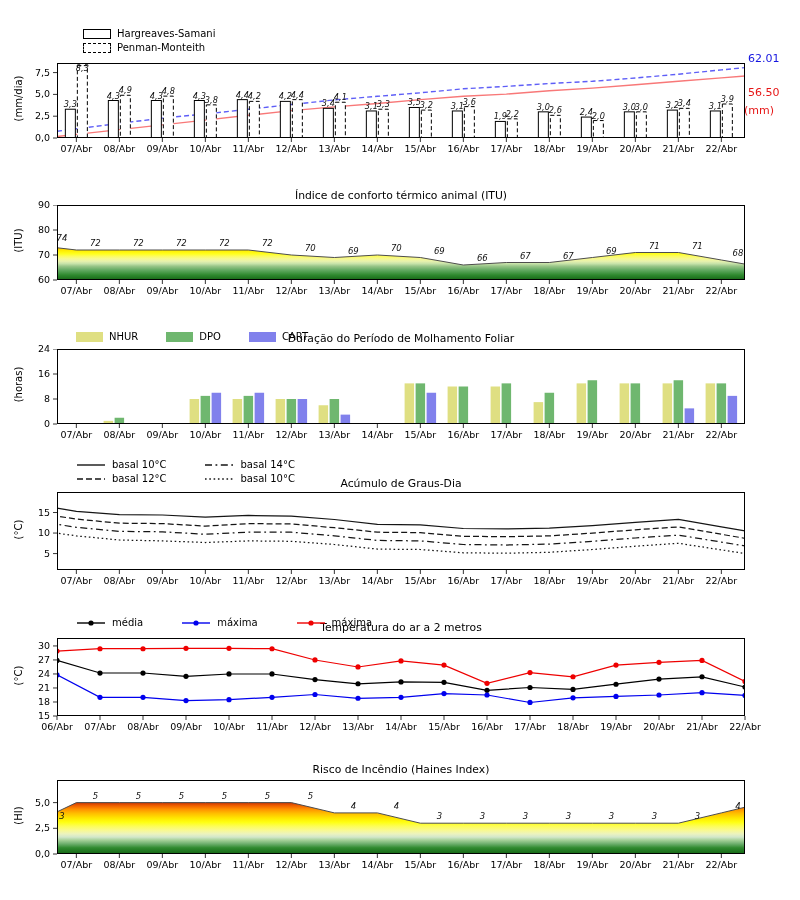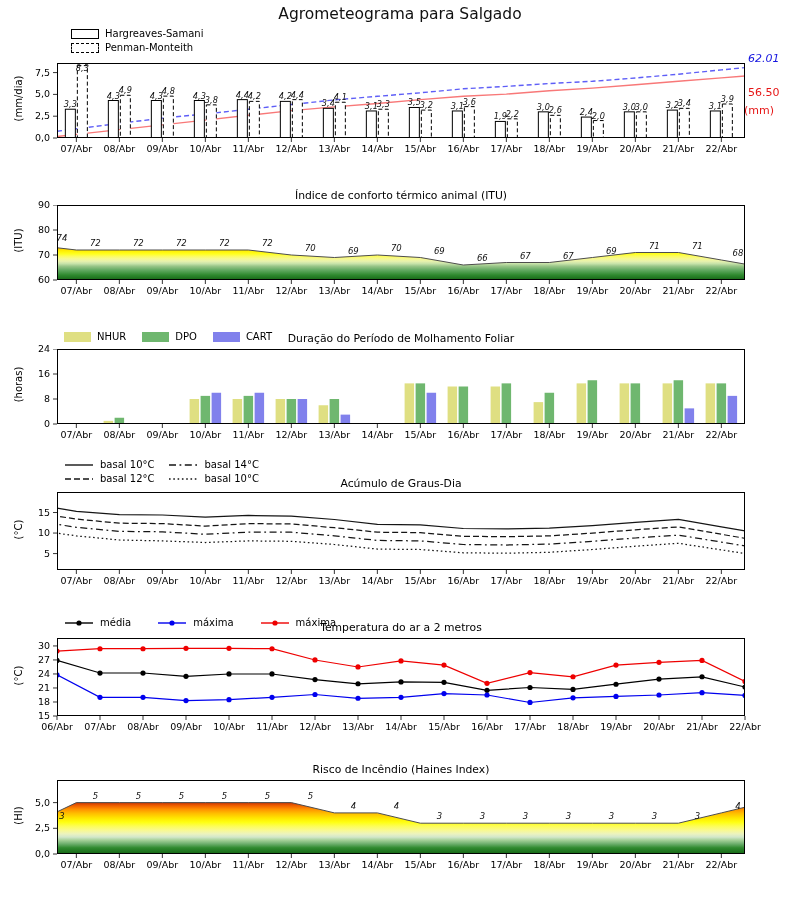--- a/index.html
+++ b/index.html
@@ -8,47 +8,46 @@
   .main-title{position:absolute;top:5px;left:0;width:800px;text-align:center;
        font-size:15.5px;color:#111;}
   .ptitle{position:absolute;left:57px;width:688px;text-align:center;font-size:10.8px;}
   .ylab{position:absolute;left:-22px;width:80px;text-align:center;font-size:10px;
        transform:rotate(-90deg);}
   .plot{position:absolute;left:52px;overflow:hidden;}
   .xtick-label{position:absolute;width:46px;text-align:center;font-size:9.5px;}
   .ytick-label{position:absolute;left:8px;width:42px;text-align:right;font-size:9.5px;}
   .acc-label{position:absolute;left:748px;width:52px;font-size:11px;}
   .legend{position:absolute;display:flex;align-items:flex-start;}
-  .legend .entry{display:flex;align-items:center;gap:6px;font-size:10px;white-space:nowrap;}
+  .legend .entry{display:flex;align-items:center;gap:6px;font-size:10px;white-space:nowrap;margin-left:12px;}
   .legend.col{flex-direction:column;gap:3px;}
   .lg-col{display:flex;flex-direction:column;gap:3px;}
   .swatch-outline{width:26px;height:8px;background:#fff;border:1.2px solid #000;}
   .swatch-outline.dashed{border-style:dashed;}
   .swatch-fill{width:27px;height:10px;}
 </style>
 </head>
 <body>
 
 <div id="app">
-  <div class="main-title">Agrometeograma para Salgado</div>
 
   <div class="ptitle" style="top:332px">Duração do Período de Molhamento Foliar</div>
   <div class="ptitle" style="top:189px">Índice de conforto térmico animal (ITU)</div>
   <div class="ptitle" style="top:477px">Acúmulo de Graus-Dia</div>
   <div class="ptitle" style="top:621px">Temperatura do ar a 2 metros</div>
   <div class="ptitle" style="top:763px">Risco de Incêndio (Haines Index)</div>
 
   <div class="ylab" style="top:93px">(mm/dia)</div>
   <div class="ylab" style="top:235px">(ITU)</div>
   <div class="ylab" style="top:379px">(horas)</div>
   <div class="ylab" style="top:524px">(°C)</div>
   <div class="ylab" style="top:670px">(°C)</div>
   <div class="ylab" style="top:810px">(HI)</div>
 
-  <div class="acc-label" style="top: 52px; color: rgb(22, 22, 224); font-style: italic;">62.01</div>
+  <div class="acc-label" style="top: 52px; color: rgb(22, 22, 224);">62.01</div>
   <div class="acc-label" style="top: 86px; color: rgb(230, 22, 22);">56.50</div>
   <div class="acc-label" style="top: 104px; left: 744px; color: rgb(230, 22, 22);">(mm)</div>
 
   <div id="legend0" class="legend col" style="left:71px;top:28px">
       <div class="entry">
         <div class="swatch-outline"></div>
         <span>Hargreaves-Samani</span>
       </div>
       <div class="entry">
         <div class="swatch-outline dashed"></div>
@@ -62,21 +61,21 @@
       </div>
       <div class="entry">
         <div class="swatch-fill" style="background: rgb(111, 183, 111);"></div>
         <span>DPO</span>
       </div>
       <div class="entry">
         <div class="swatch-fill" style="background: rgb(129, 129, 236);"></div>
         <span>CART</span>
       </div>
     </div>
-  <div id="legend3" class="legend" style="left:64px;top:459px;gap:14px">
+  <div id="legend3" class="legend" style="left:64px;top:459px;gap:26px">
       <div class="lg-col">
         <div class="entry">
           <svg width="30" height="10">
             <line x1="1" y1="5" x2="29" y2="5" stroke="#151515" stroke-width="1.4"></line>
           </svg>
           <span>basal 10°C</span>
         </div>
         <div class="entry">
           <svg width="30" height="10">
             <line x1="1" y1="5" x2="29" y2="5" stroke="#151515" stroke-width="1.4" stroke-dasharray="6 3"></line>

